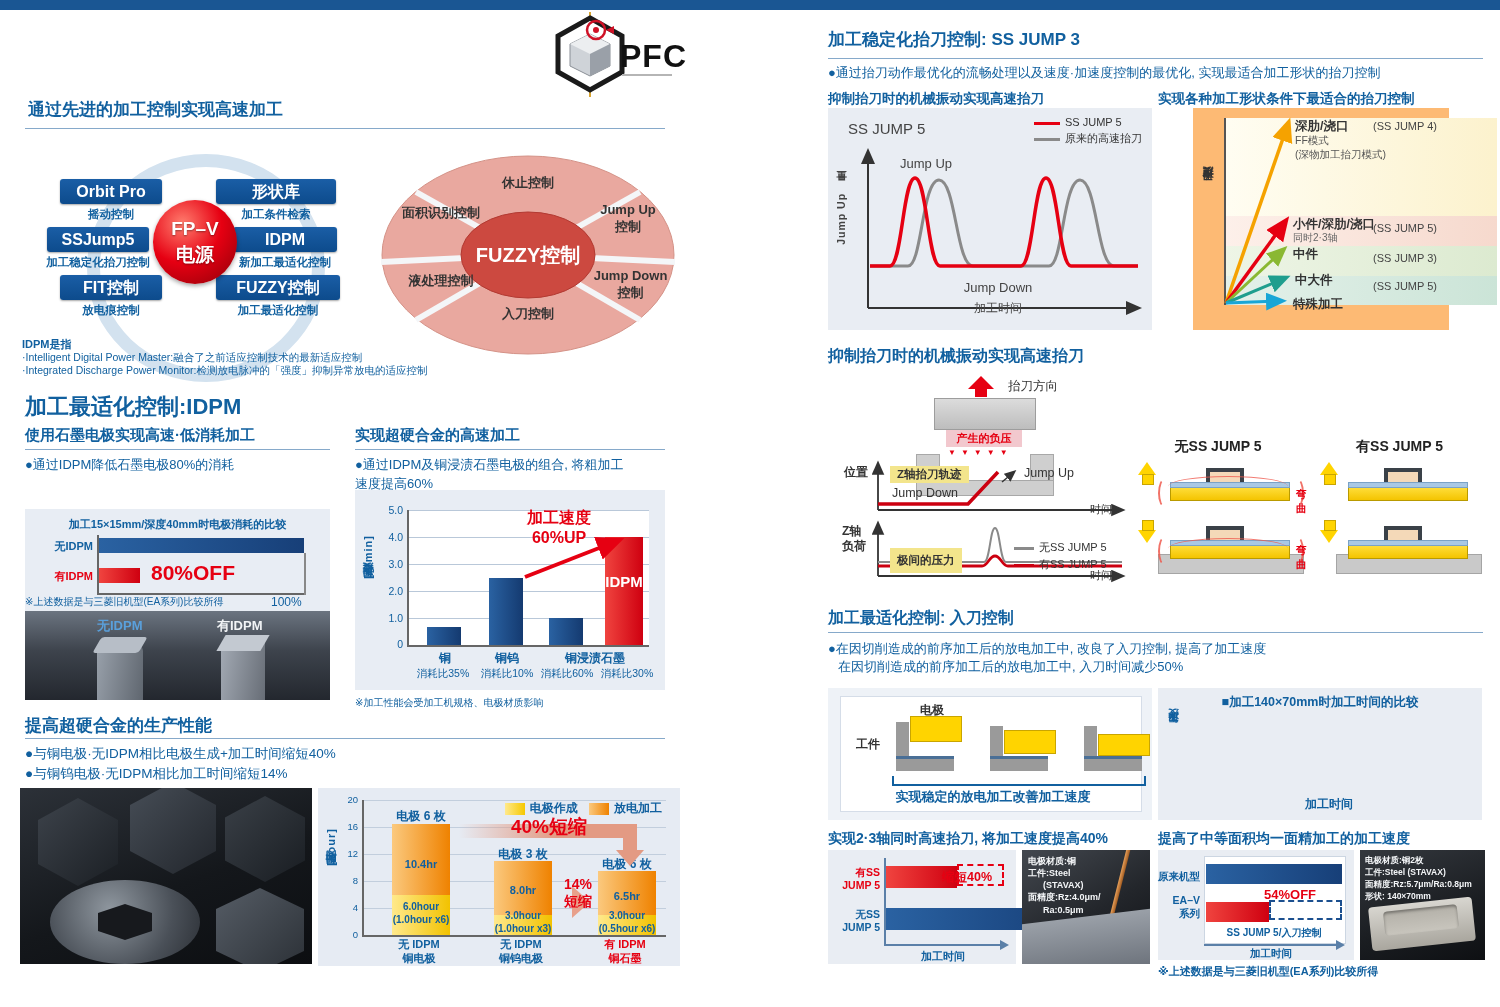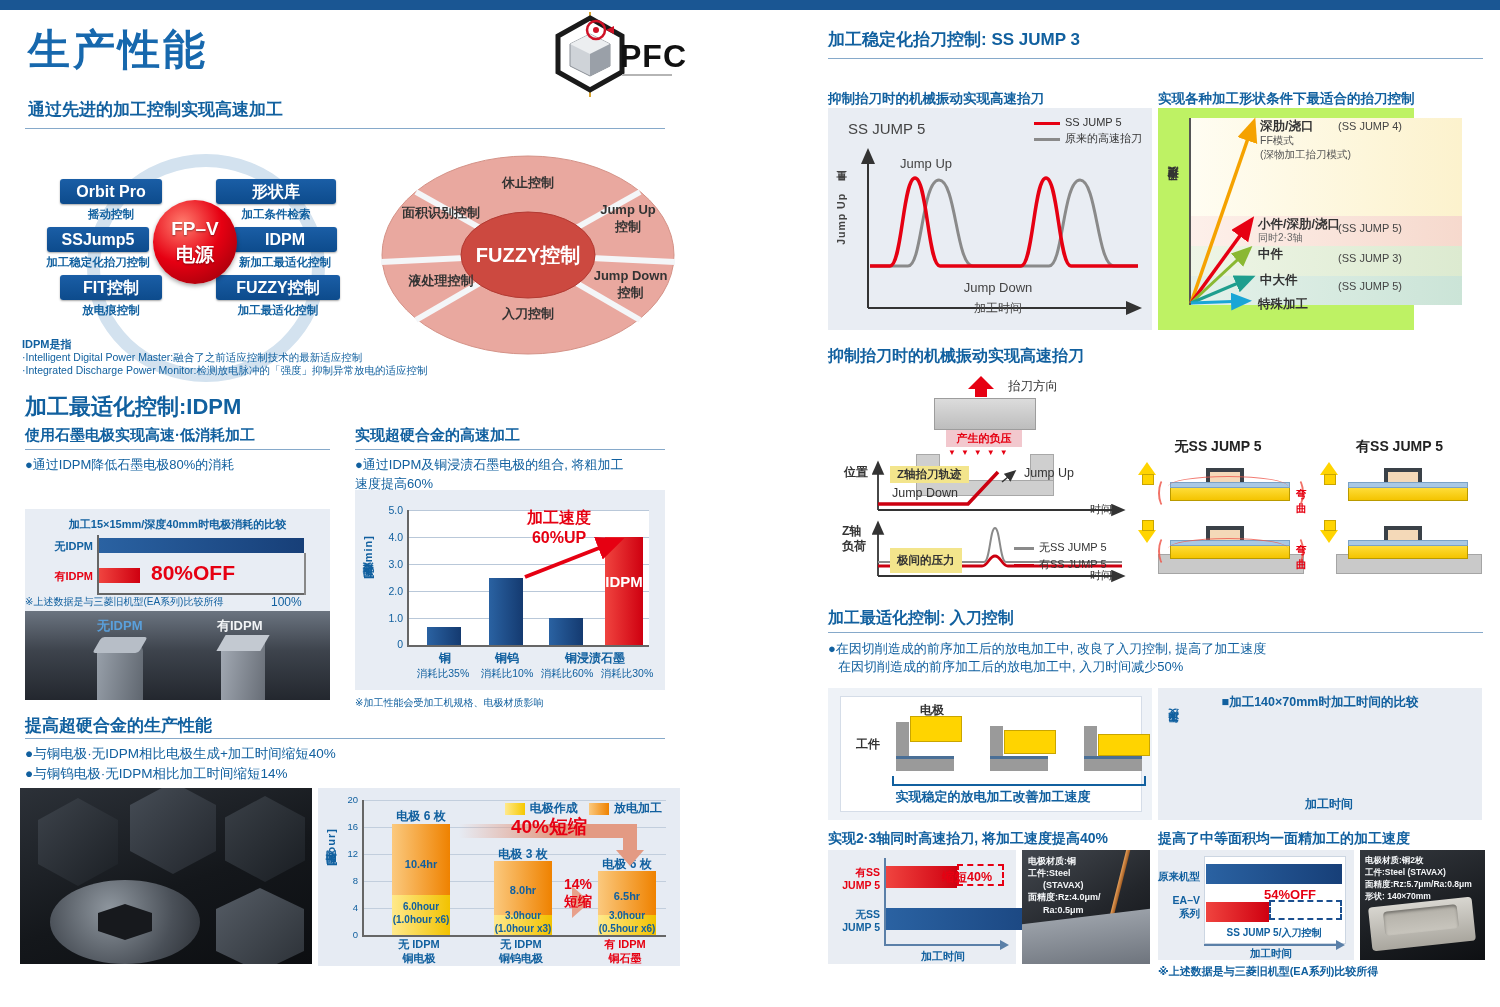--- a/index.html
+++ b/index.html
@@ -36,21 +36,20 @@
   .dash-red{border:2px dashed #e60012;}
   .dash-blue{border:2px dashed #1b4f8f;}
   .legline{display:inline-block;width:26px;height:3px;vertical-align:middle;margin-right:5px;}
 </style>
 </head>
 <body>
 
 <div id="page">
   <div class="abs" style="left:0;top:0;width:1500px;height:10px;background:#1a5693;"></div>
 
-  <div class="abs b" style="left:28px;top:22px;font-size:42px;color:#1768ad;letter-spacing:3px;">生产性能</div>
 
   <div class="abs" style="left:548px;top:12px;width:130px;height:85px;">
     <svg width="130" height="85">
       <line x1="42" y1="0" x2="42" y2="85" stroke="#d8a430" stroke-width="2"></line>
       <polygon points="42,6 74,24 74,60 42,78 10,60 10,24" fill="#fff" stroke="#1a1a1a" stroke-width="5"></polygon>
       <polygon points="42,22 62,32 62,54 42,64 22,54 22,32" fill="#cfd3d8" stroke="#8a8f96" stroke-width="1"></polygon>
       <polygon points="42,22 62,32 42,42 22,32" fill="#eceef0"></polygon>
       <polygon points="42,42 62,32 62,54 42,64" fill="#9aa0a8"></polygon>
       <circle cx="48" cy="18" r="9" fill="none" stroke="#cf1126" stroke-width="2.5"></circle>
       <circle cx="48" cy="18" r="3" fill="#cf1126"></circle>
@@ -244,20 +243,21 @@
     <div class="abs b blue ctr pre" style="left:56px;top:150px;width:90px;font-size:11px;line-height:1.25;">无 IDPM
 铜电极</div>
     <div class="abs b blue ctr pre" style="left:158px;top:150px;width:90px;font-size:11px;line-height:1.25;">无 IDPM
 铜钨电极</div>
     <div class="abs b red ctr pre" style="left:262px;top:150px;width:90px;font-size:11px;line-height:1.25;">有 IDPM
 铜石墨</div>
   </div>
 
   <div class="abs b blue" style="left:828px;top:28px;font-size:17px;">加工稳定化抬刀控制: SS JUMP 3</div>
   <div class="hr" style="left:828px;top:58px;width:655px;"></div>
+  <div class="abs blue" style="left:828px;top:64px;font-size:13px;">●通过抬刀动作最优化的流畅处理以及速度·加速度控制的最优化, 实现最适合加工形状的抬刀控制</div>
   <div class="abs b blue" style="left:828px;top:90px;font-size:13.5px;">抑制抬刀时的机械振动实现高速抬刀</div>
   <div class="abs b blue" style="left:1158px;top:90px;font-size:13.5px;">实现各种加工形状条件下最适合的抬刀控制</div>
 
   <div class="abs" style="left:828px;top:108px;width:324px;height:222px;background:#e9edf3;">
     <div class="abs" style="left:20px;top:12px;font-size:15px;color:#444;">SS JUMP 5</div>
     <div class="abs" style="right:10px;top:8px;font-size:11px;color:#333;text-align:left;">
       <div><span class="legline" style="background:#e60012;"></span><span>SS JUMP 5</span></div>
       <div style="margin-top:3px;"><span class="legline" style="background:#8a8a8a;"></span><span>原来的高速抬刀</span></div>
     </div>
     <div class="vlab" style="left:6px;top:80px;font-size:10.5px;color:#444;">Jump Up 量</div>
@@ -270,21 +270,21 @@
       <line x1="22" y1="168" x2="22" y2="12" stroke="#333" stroke-width="2" marker-end="url(#ah)"></line>
       <line x1="22" y1="168" x2="292" y2="168" stroke="#333" stroke-width="2" marker-end="url(#ah)"></line>
       <path d="M24,126 L62,126 C76,126 76,40 93,40 C110,40 110,126 127,126 L203,126 C217,126 217,40 234,40 C251,40 251,126 268,126 L292,126" fill="none" stroke="#8a8a8a" stroke-width="3"></path>
       <path d="M24,126 L44,126 C56,126 57,38 69,38 C81,38 82,126 94,126 L175,126 C187,126 188,38 200,38 C212,38 213,126 225,126 L292,126" fill="none" stroke="#e60012" stroke-width="3.5"></path>
     </svg>
     <div class="abs" style="left:72px;top:48px;font-size:13px;color:#444;">Jump Up</div>
     <div class="abs ctr" style="left:90px;top:172px;width:160px;font-size:13px;color:#444;">Jump Down</div>
     <div class="abs ctr" style="left:90px;top:192px;width:160px;font-size:12px;color:#444;">加工时间</div>
   </div>
 
-  <div class="abs" style="left:1158px;top:108px;width:256px;height:222px;background:#bef264;">
+  <div class="abs" style="left:1193px;top:108px;width:256px;height:222px;background:#fdba74;">
     <div class="abs" style="left:32px;top:10px;width:272px;height:98px;background:linear-gradient(90deg,#fffdf2,#fcf2cd);"></div>
     <div class="abs" style="left:32px;top:108px;width:272px;height:30px;background:linear-gradient(90deg,#fdf0ea,#f6d9cd);"></div>
     <div class="abs" style="left:32px;top:138px;width:272px;height:30px;background:linear-gradient(90deg,#eef5e6,#dcead0);"></div>
     <div class="abs" style="left:32px;top:168px;width:272px;height:29px;background:linear-gradient(90deg,#e4f1ea,#cbe4d7);"></div>
     <div class="abs" style="left:31px;top:10px;width:2px;height:187px;background:#555;"></div>
     <div class="vlab" style="left:8px;top:78px;font-size:11px;color:#333;">抬刀速度</div>
     <svg class="abs" width="324" height="222" style="left:0;top:0;">
       <defs>
         <marker id="m1" markerWidth="8" markerHeight="8" refX="5" refY="3" orient="auto">
             <path d="M0,0 L7,3 L0,6 z" fill="#f5a200"></path>

